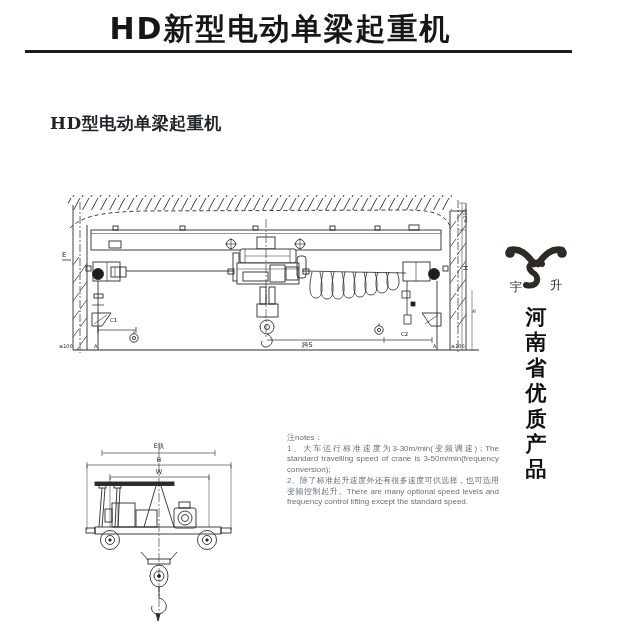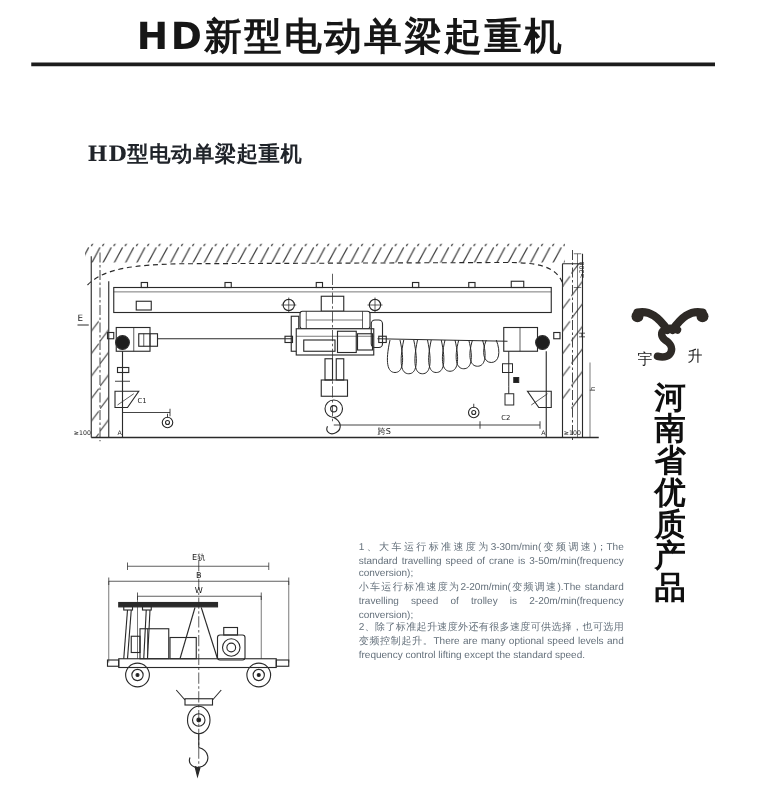--- a/index.html
+++ b/index.html
@@ -8,30 +8,30 @@
     position:relative; background:#ffffff; overflow:hidden;
     font-family:"Liberation Sans","DejaVu Sans",sans-serif; color:#1a1a1a;
   }
   .title {
     position:absolute; top:9px; left:0; width:561px; text-align:center;
     font-family:"DejaVu Sans",sans-serif; font-weight:900; font-size:30px;
     letter-spacing:2px; color:#161616; white-space:nowrap;
   }
   .title-rule { position:absolute; top:50px; left:25px; width:547px; height:3px; background:#1c1c1c; }
   .section-heading {
-    position:absolute; top:112px; left:70px;
+    position:absolute; top:112px; left:50px;
     font-family:"DejaVu Serif","Liberation Serif",serif; font-weight:700;
     font-size:17px; color:#20242a; letter-spacing:0.5px;
   }
   .front-view { position:absolute; top:183px; left:54px; }
   .end-view   { position:absolute; top:430px; left:55px; }
   .logo       { position:absolute; top:246px; left:500px; }
   .slogan {
     position:absolute; top:305px; left:521px; width:30px;
-    font-family:"DejaVu Sans",sans-serif; font-weight:900; font-size:25px;
+    font-family:"DejaVu Sans",sans-serif; font-weight:900; font-size:21px;
     line-height:25.4px; color:#0f0f0f; word-break:break-all; text-align:center;
   }
   .notes {
     position:absolute; top:433px; left:287px; width:212px;
     font-size:8px; line-height:10.7px; color:#64707b; text-align:justify;
   }
   .notes p { margin:0; }
   svg text { font-family:"DejaVu Sans",sans-serif; fill:#222; }
   svg { display:block; }
 </style>
@@ -275,16 +275,16 @@
     <path d="M62,4 C52,2 45,8 38,18" stroke="#2e2a26" stroke-width="6.5" fill="none" stroke-linecap="round"></path>
     <path d="M42,18 C33,14 25,20 32,26 C41,31 38,42 26,39" stroke="#2e2a26" stroke-width="6" fill="none" stroke-linecap="round"></path>
   </g>
   <text x="10" y="45" font-size="12" font-family="DejaVu Serif, serif" fill="#2e2a26">宇</text>
   <text x="50" y="43" font-size="12" font-family="DejaVu Serif, serif" fill="#2e2a26">升</text>
 </svg>
 
 <div class="slogan">河南省优质产品</div>
 
 <div class="notes">
+  <p>注notes：</p>
   <p>1、大车运行标准速度为3-30m/min(变频调速)；The standard travelling speed of crane is 3-50m/min(frequency conversion);</p>
-  <p>小车运行标准速度为2-20m/min(变频调速).The standard travelling speed of trolley is 2-20m/min(frequency conversion);</p>
   <p>2、除了标准起升速度外还有很多速度可供选择，也可选用变频控制起升。There are many optional speed levels and frequency control lifting except the standard speed.</p>
 </div>
 
 </body></html>

